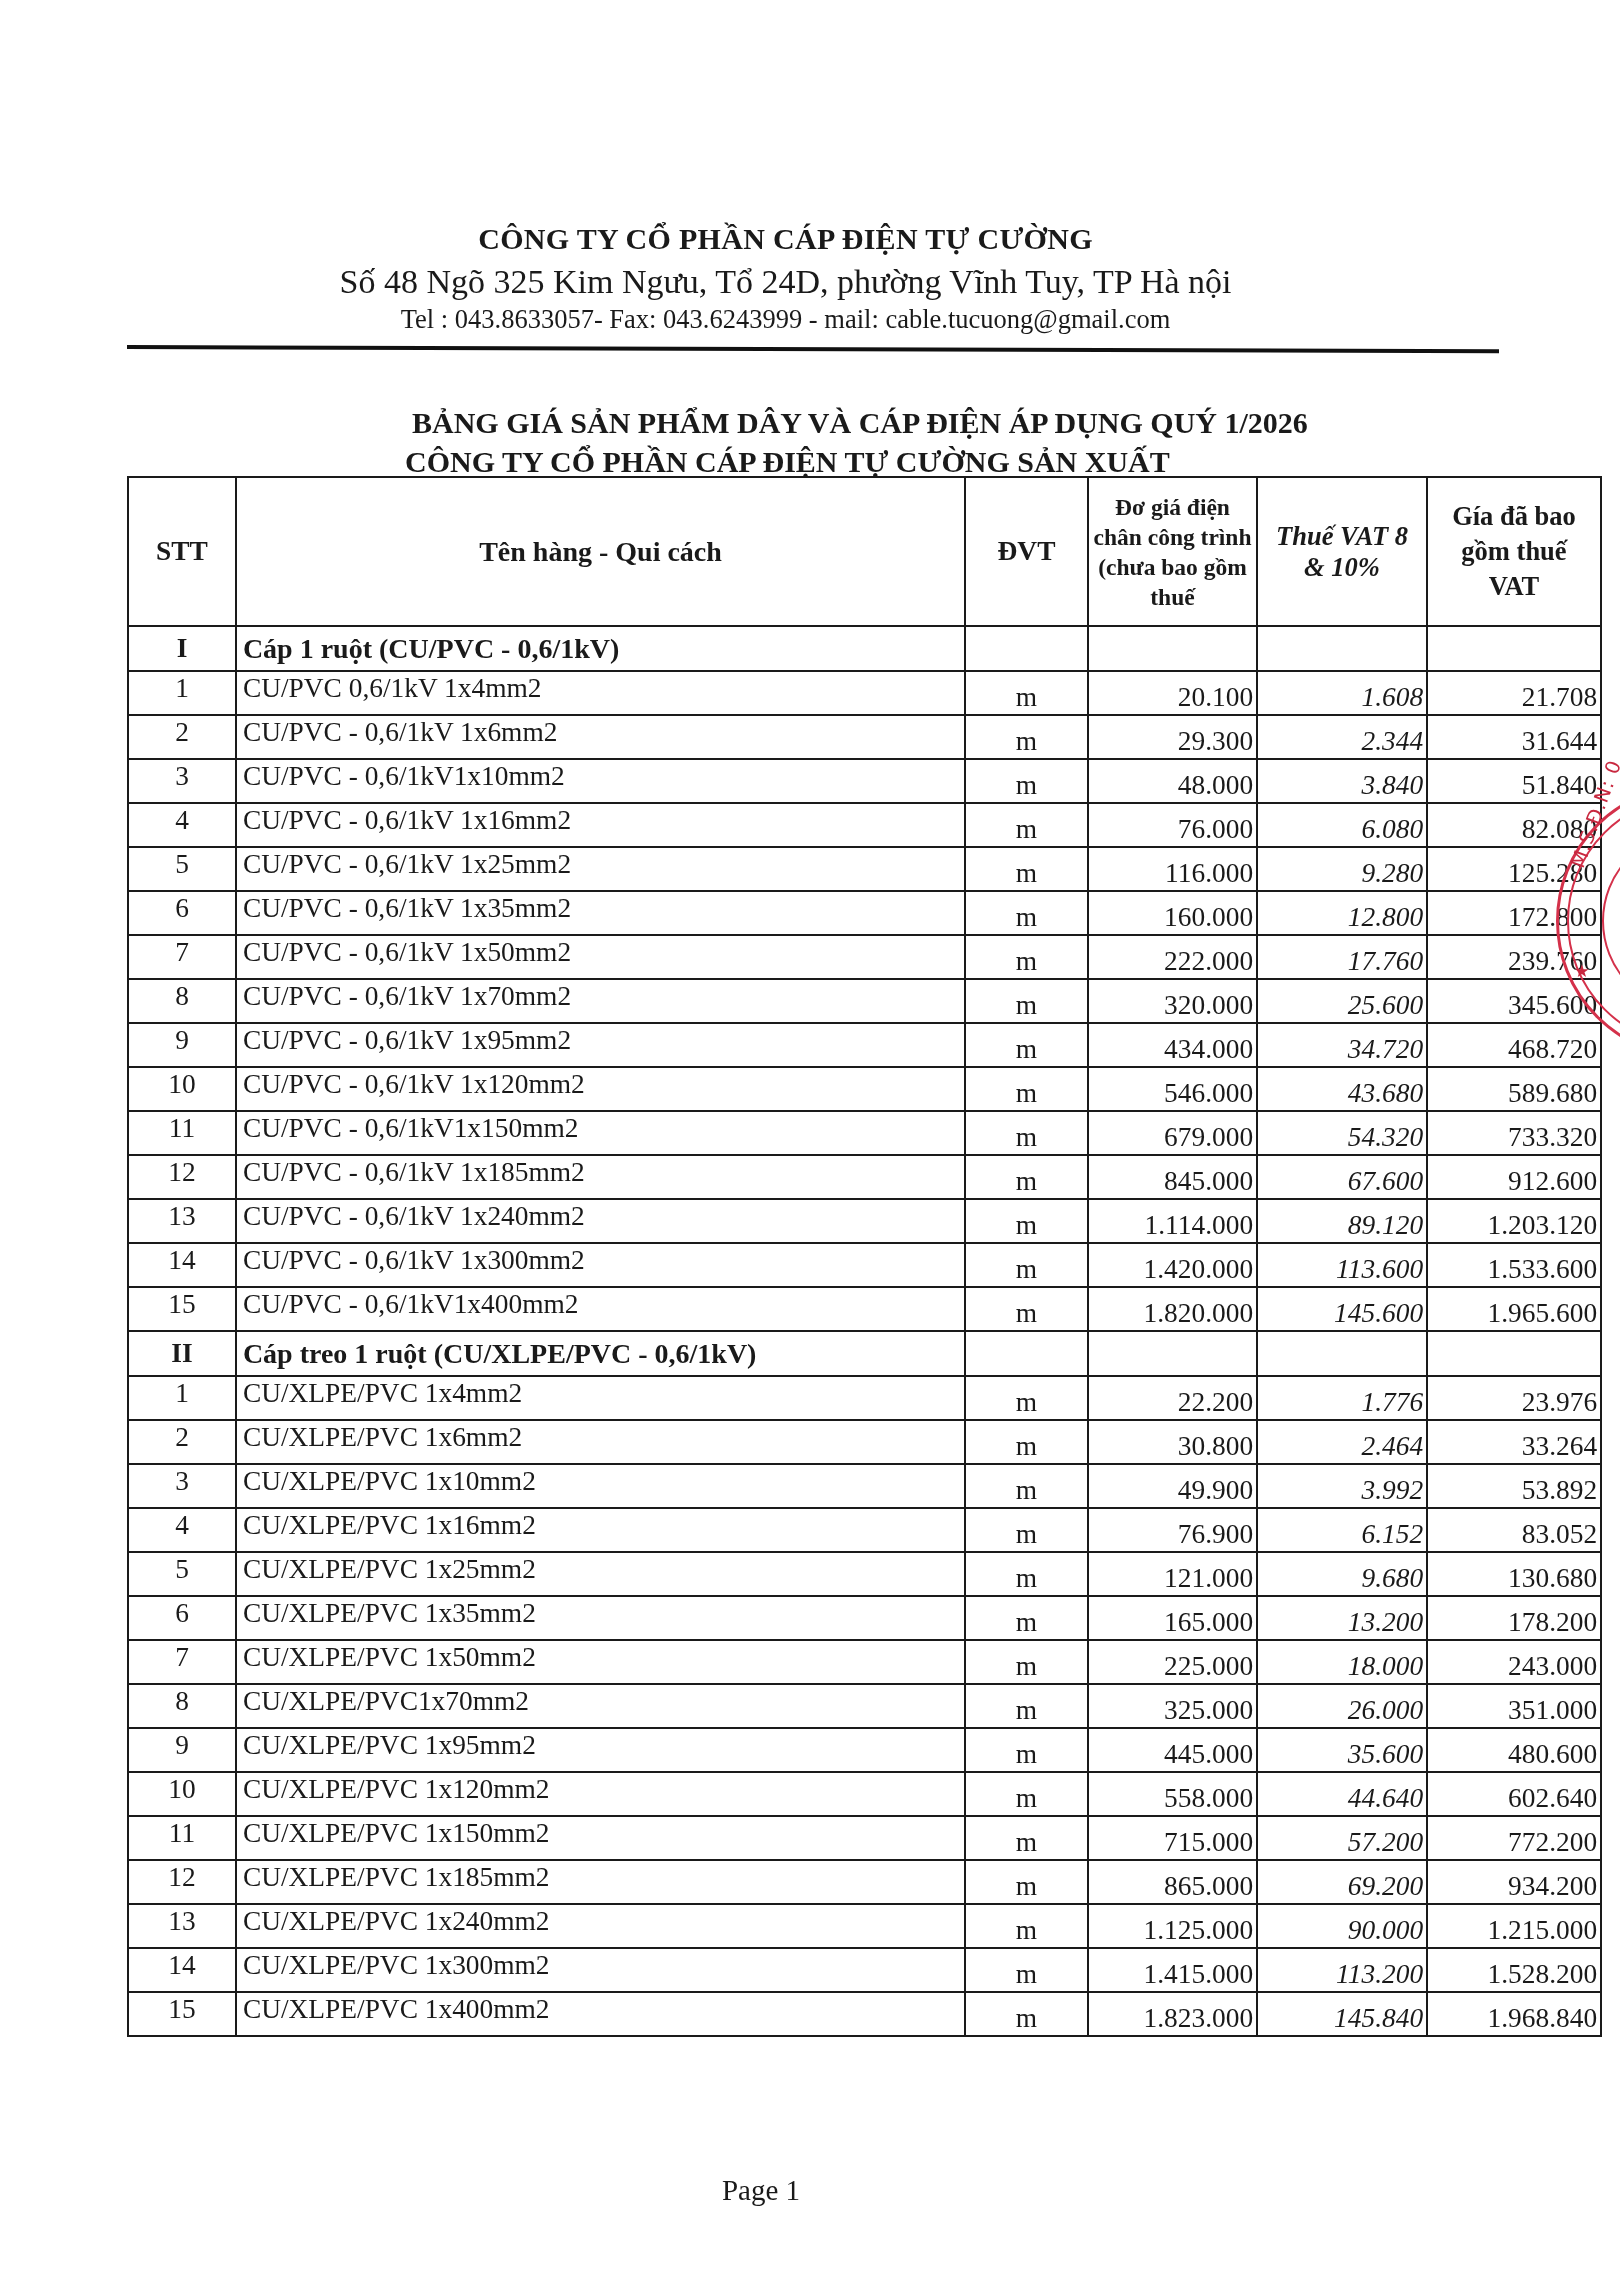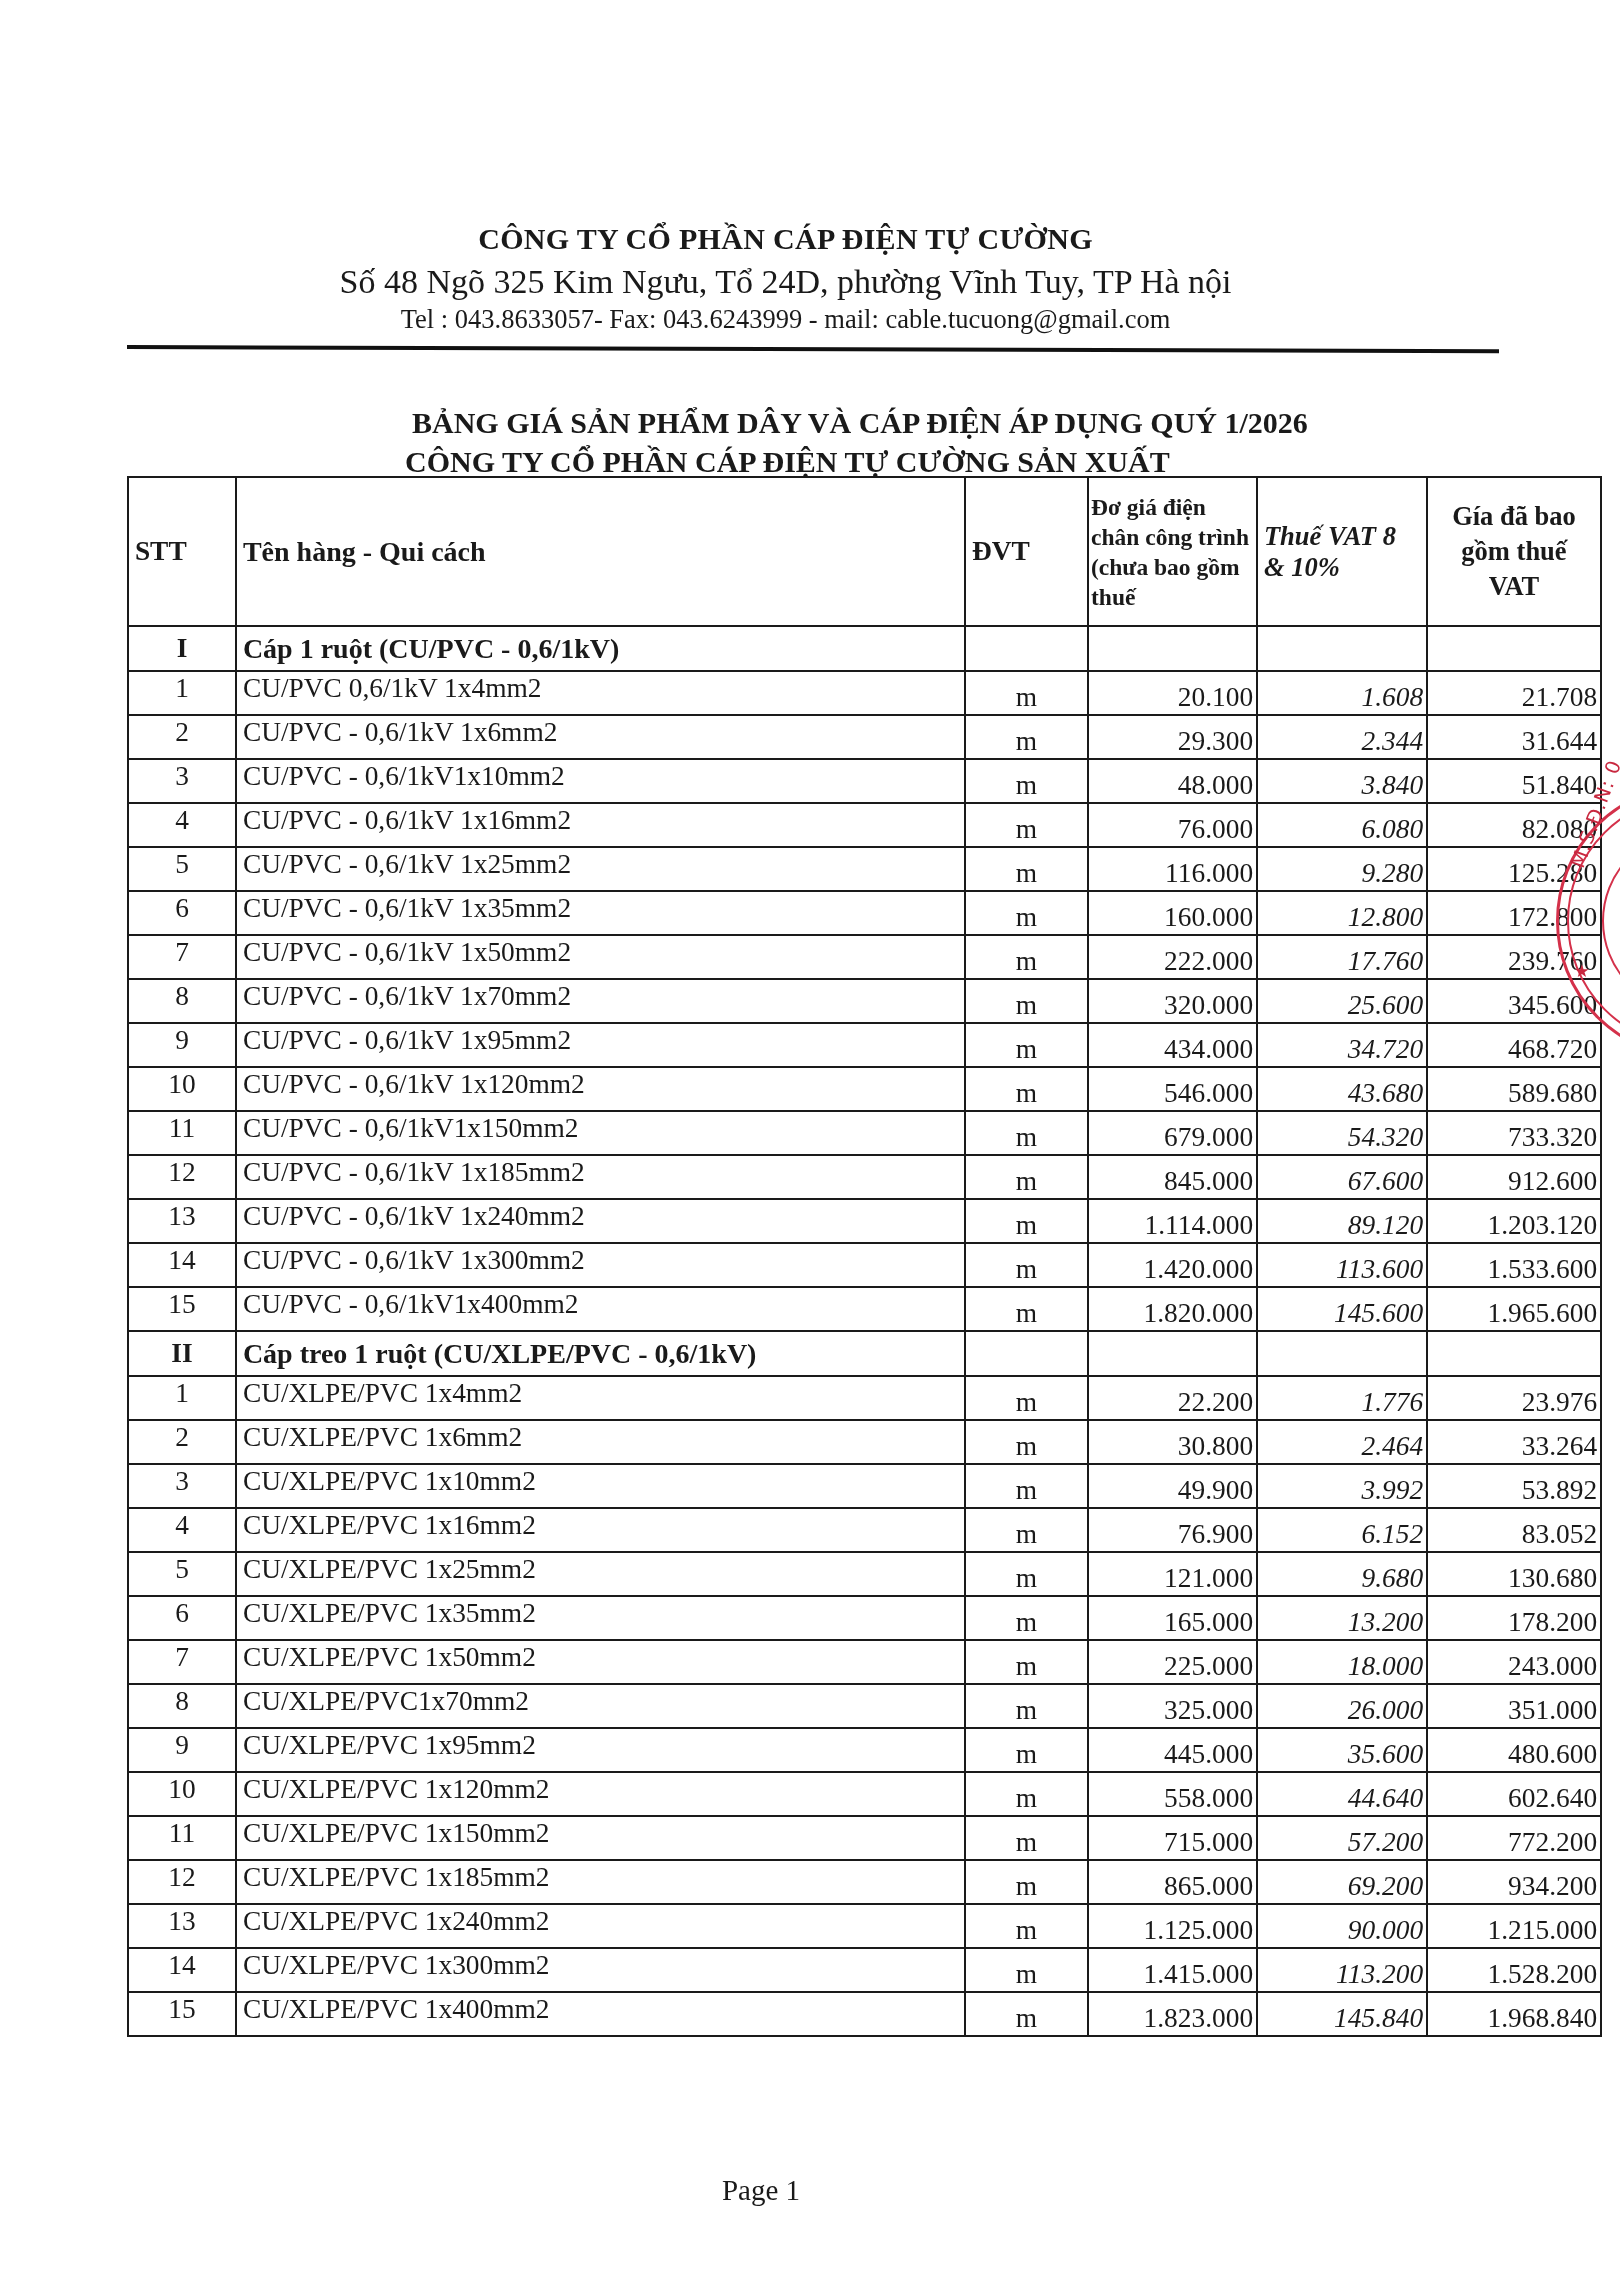--- a/index.html
+++ b/index.html
@@ -20,21 +20,21 @@
     .title-line2 { font-size: 30px; font-weight: bold; line-height: 37px; position: absolute; left: 405px; top: 39px; white-space: nowrap; }
 
     table.price-table {
       position: absolute; top: 476px; left: 127px;
       border-collapse: collapse; table-layout: fixed; width: 1370px;
     }
     table.price-table td, table.price-table th {
       border: 2px solid #1a1a1a; padding: 0 5.9px; box-sizing: border-box;
       font-size: 27.4px; line-height: 29px; vertical-align: middle;
     }
-    table.price-table thead th { font-weight: bold; text-align: left; }
+    table.price-table thead th { font-weight: bold; text-align: center; }
     th.c-stt, td.c-stt { width: 108px; text-align: center; border-radius: 22px; }
     th.c-name, td.c-name { width: 729px; }
     th.c-unit, td.c-unit { width: 123px; text-align: center; }
     th.c-price, td.c-price { width: 169px; text-align: right; }
     th.c-vat, td.c-vat { width: 170px; text-align: right; font-style: italic; }
     th.c-total, td.c-total { width: 174px; text-align: right; font-family: Liberation Serif, serif; }
     tr.header-row th { height: 149px; }
     tr.header-row th.c-price { font-size: 23.5px; line-height: 30px; padding: 0 2px; overflow: hidden; }
     tr.header-row th.c-vat { font-size: 26.5px; line-height: 31px; }
     tr.header-row th.c-total { font-size: 26.5px; line-height: 35px; text-align: center; }

